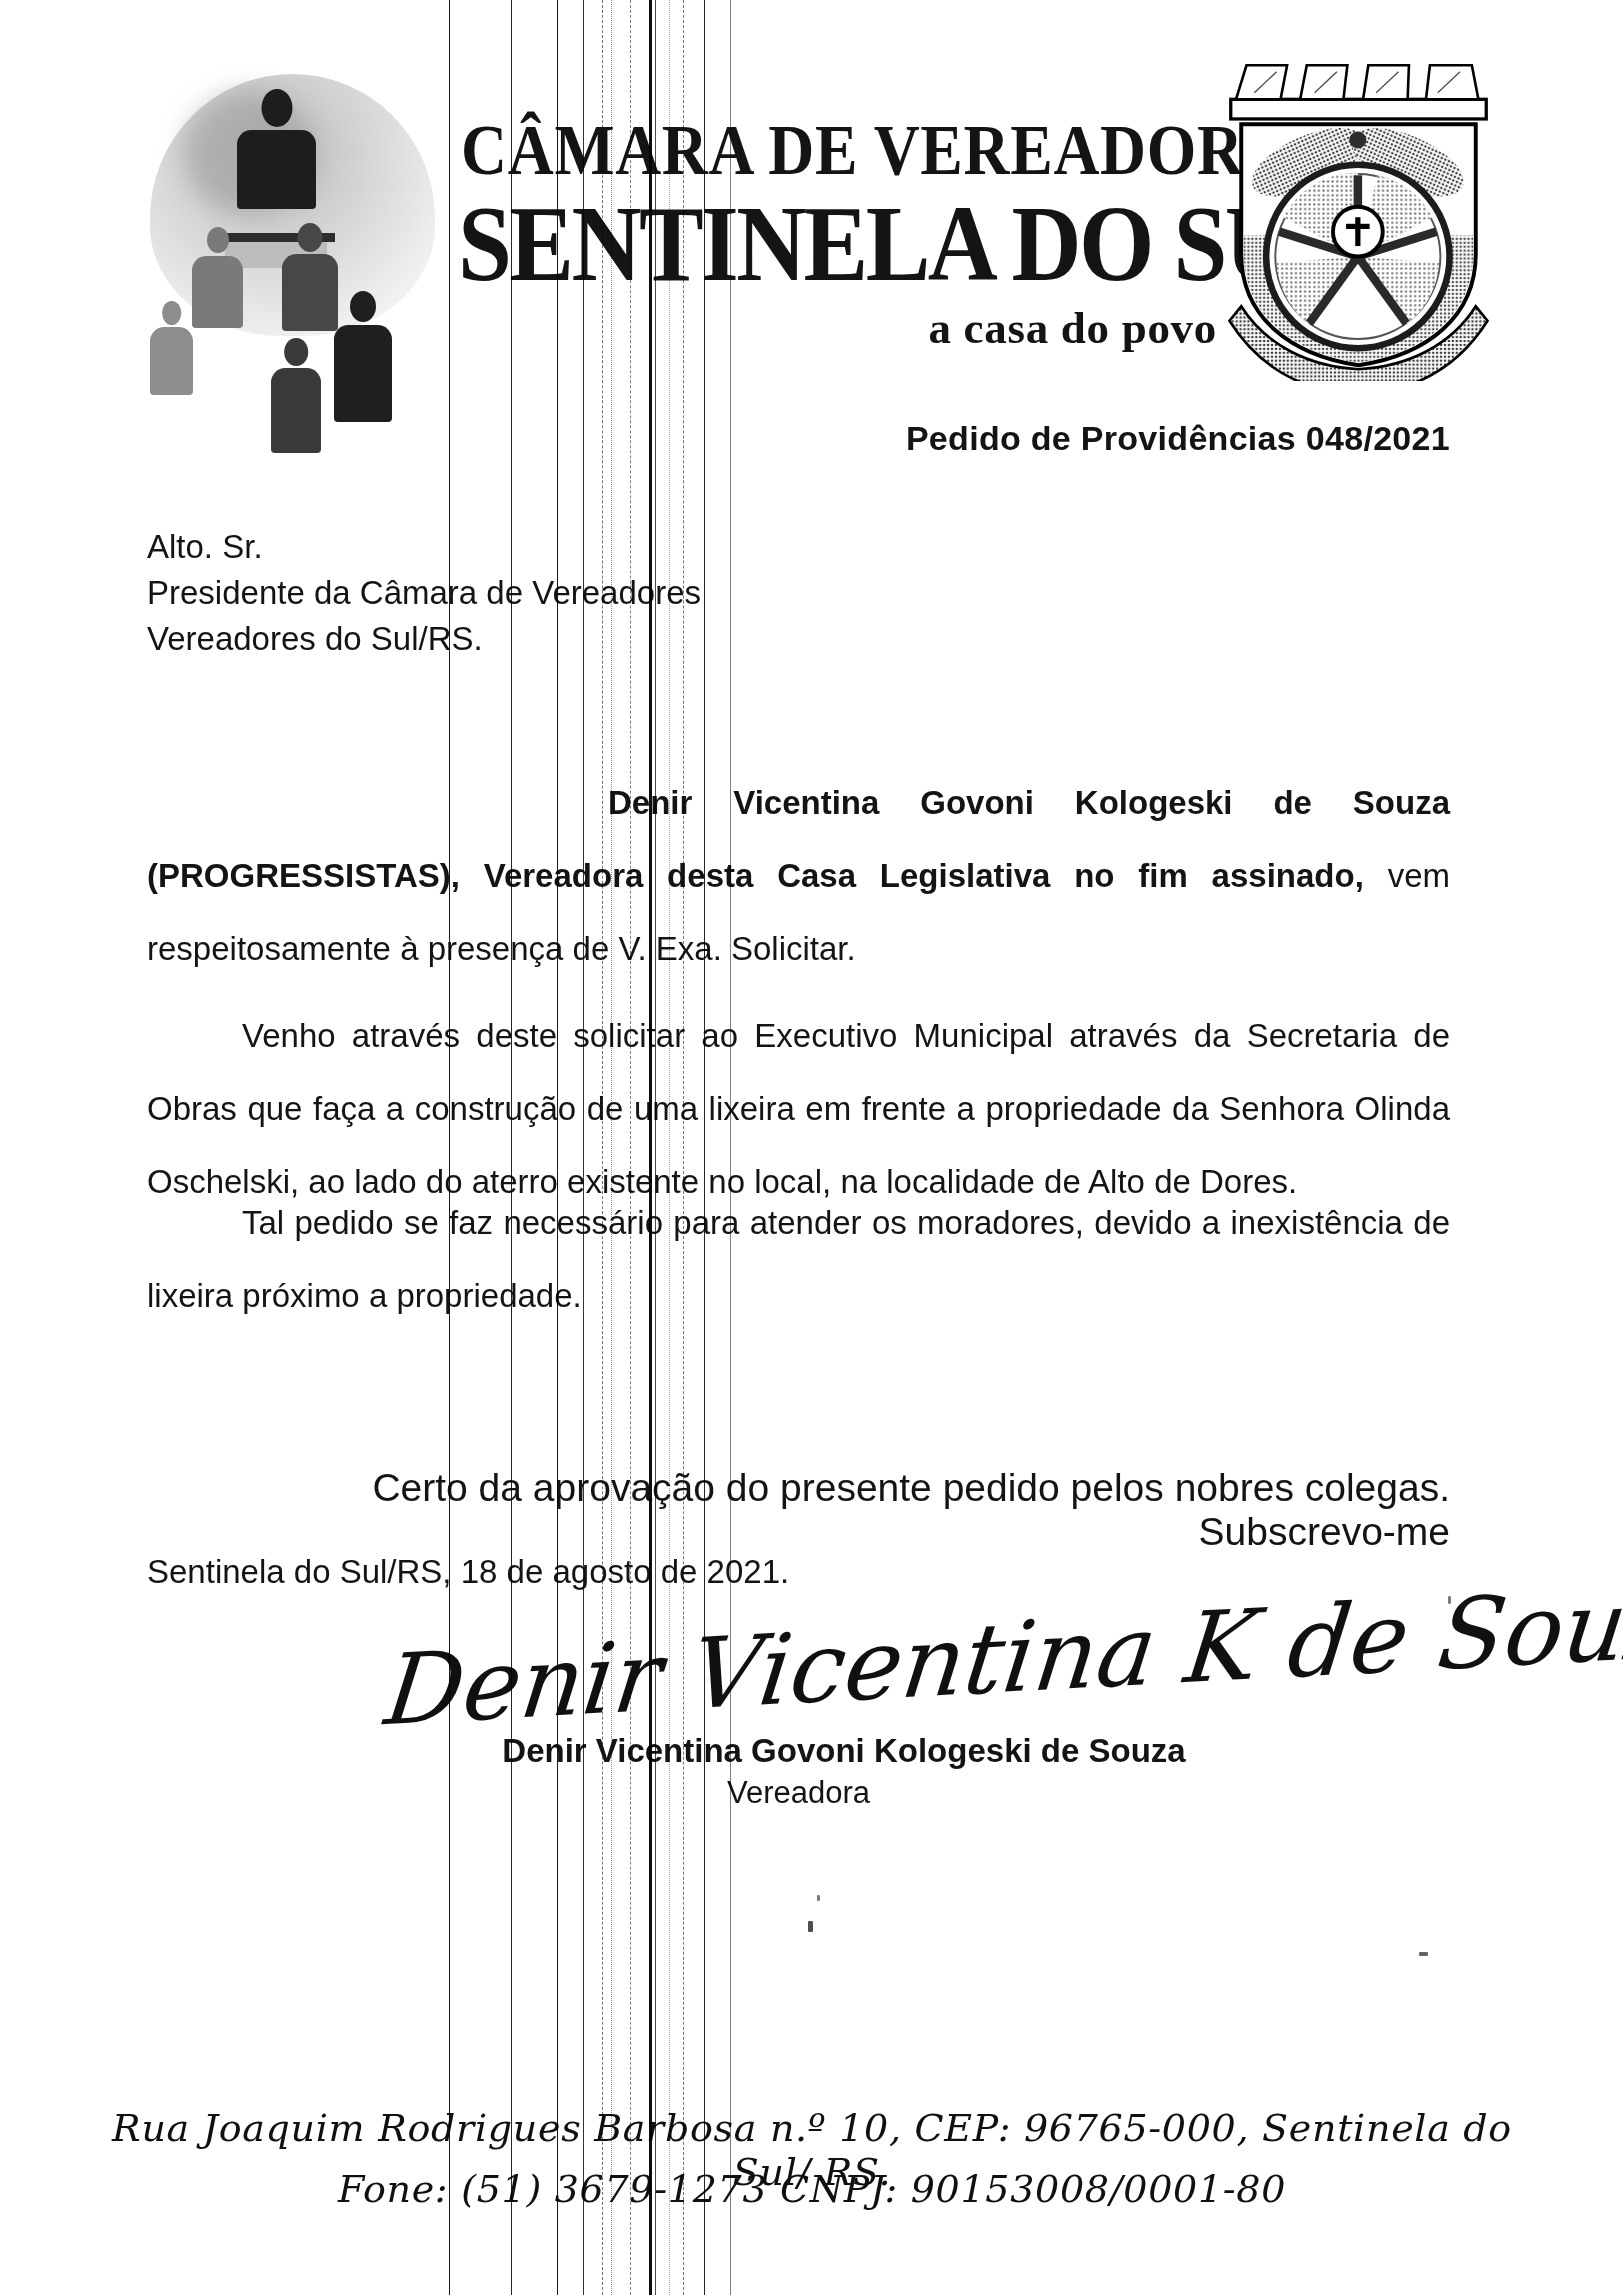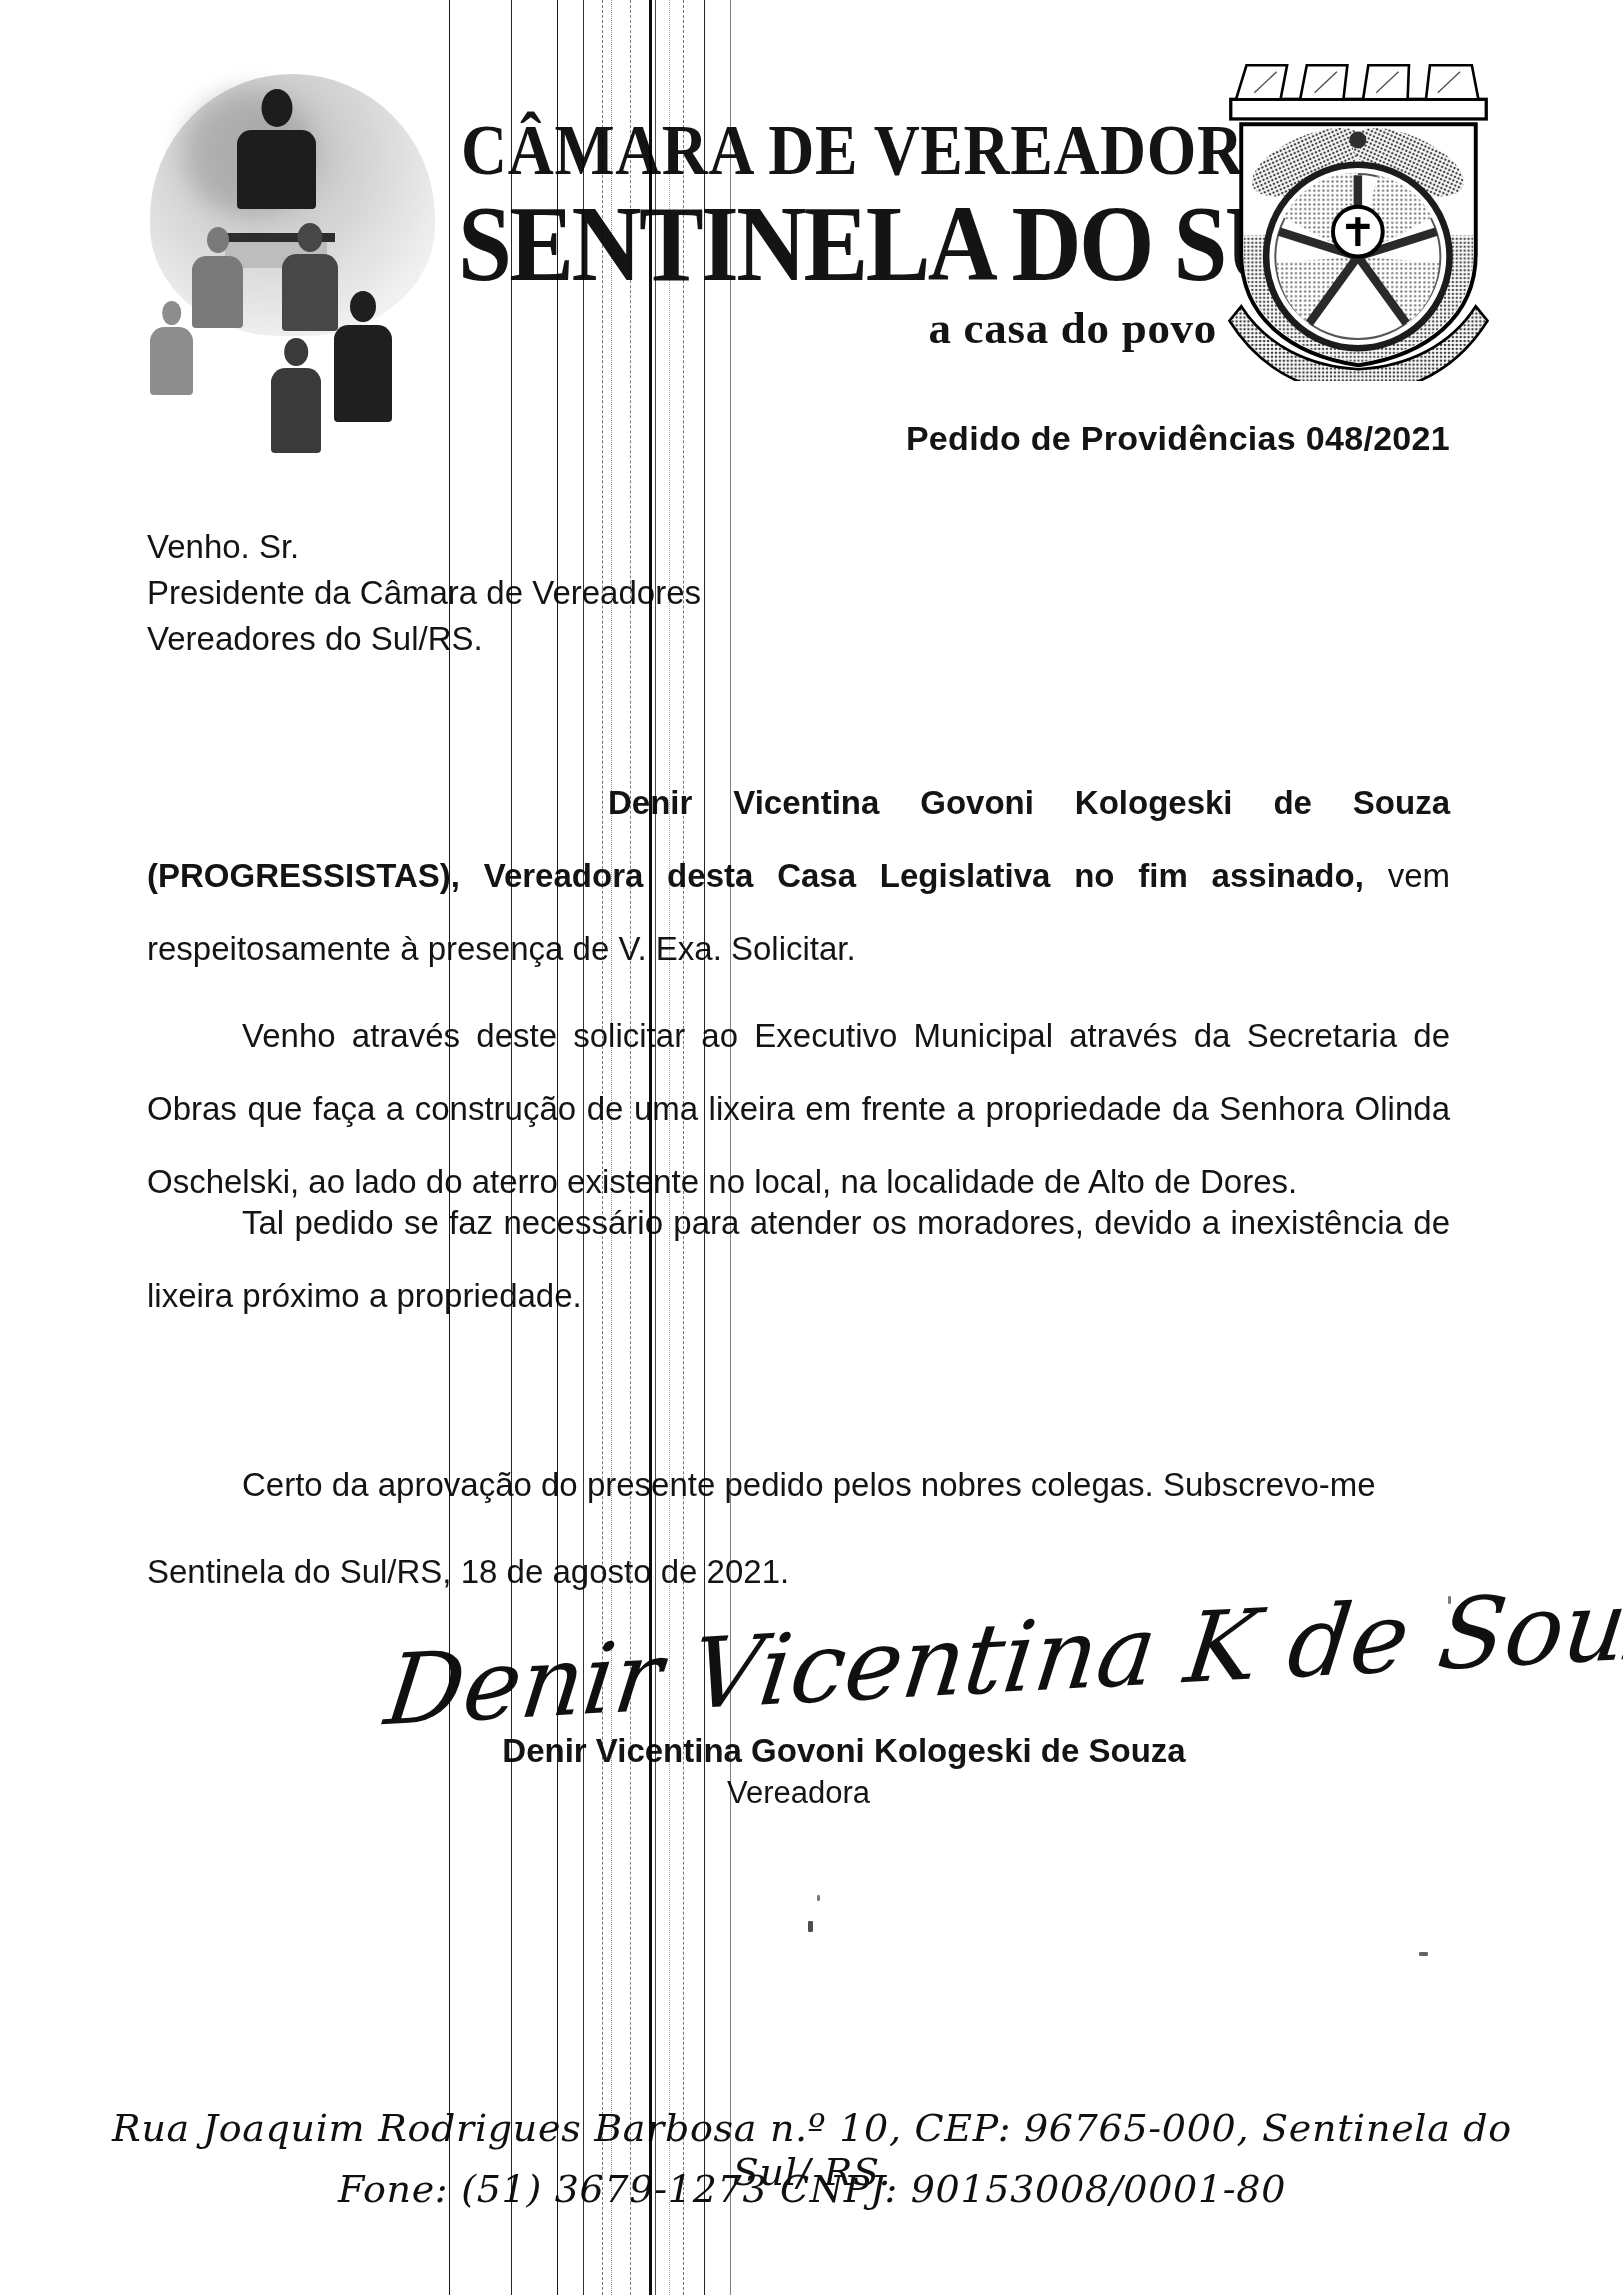--- a/index.html
+++ b/index.html
@@ -53,21 +53,21 @@
     left:147px; top:419px; width:1303px; text-align:right;
     font-size:34px; font-weight:bold; letter-spacing:0.3px;
   }
   .addressee { left:147px; top:524px; font-size:33px; line-height:46px; }
   .para { left:147px; width:1303px; font-size:33px; line-height:73px; }
   .jline { text-align:justify; text-align-last:justify; }
   .lline { text-align:left; }
   .ind1 { text-indent:461px; }
   .ind2 { text-indent:95px; }
   .b { font-weight:bold; }
-  .closing { left:147px; top:1466px; width:1303px; font-size:33px; text-indent:95px; }
+  .closing { left:147px; top:1466px; width:1303px; font-size:39px; text-indent:95px;text-align:right; }
   .dateline { left:147px; top:1553px; width:1303px; text-align:left; font-size:33px; }
 
   
   .sig-script {
     left:386px; top:1611px; width:877px; text-align:center;
     font-family:"DejaVu Serif", serif; font-style:italic;
     font-size:97px; white-space:nowrap; color:#101010;
     transform:rotate(-3deg) skewX(-10deg); transform-origin:center;
   }
   .sig-name { left:147px; top:1732px; width:1394px; text-align:center; font-size:33px; font-weight:bold; }
@@ -181,21 +181,21 @@
     <circle cx="224" cy="262" r="38" fill="#fff" stroke="#000" stroke-width="6"></circle>
     <line x1="224" y1="240" x2="224" y2="284" stroke="#000" stroke-width="8"></line>
     <line x1="206" y1="254" x2="242" y2="254" stroke="#000" stroke-width="8"></line>
 
     <path d="M28,398 C72,468 140,506 225,512 C310,506 378,468 422,398 L404,376 C366,436 300,468 225,472 C150,468 84,436 46,376 Z" fill="url(#ht1)" stroke="#000" stroke-width="4"></path>
   </svg>
 
   <div class="abs doc-title">Pedido de Providências 048/2021</div>
 
   <div class="abs addressee">
-    <div>Venho. Sr.</div>
+    <div>Alto. Sr.</div>
     <div>Presidente da Câmara de Vereadores</div>
     <div>Vereadores do Sul/RS.</div>
   </div>
 
   <div class="abs para" style="top:766px;">
     <div class="jline ind1 b">Denir Vicentina Govoni Kologeski de Souza</div>
     <div class="jline"><span class="b">(PROGRESSISTAS), Vereadora desta Casa Legislativa no fim assinado,</span> <span>vem</span></div>
     <div class="lline">respeitosamente à presença de V. Exa. Solicitar.</div>
   </div>
 

